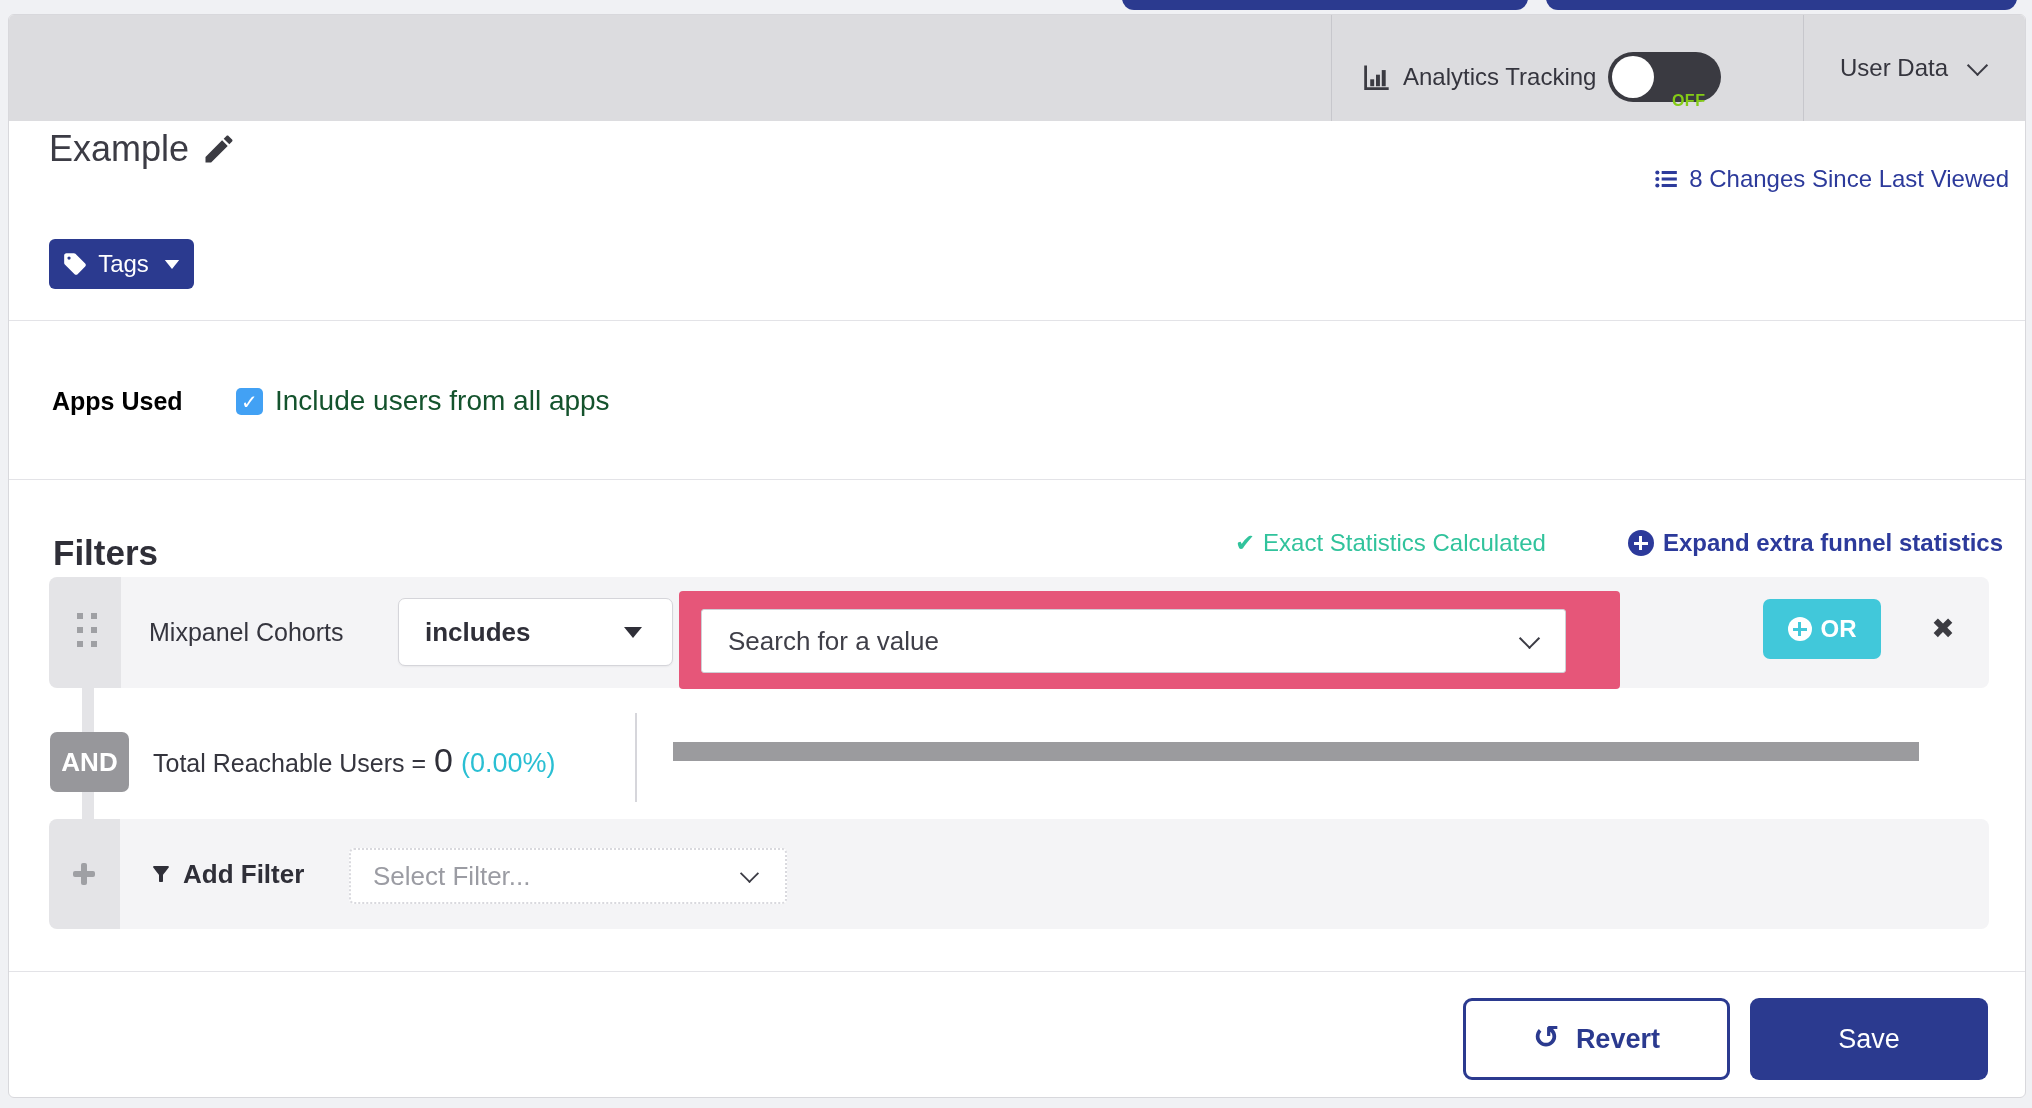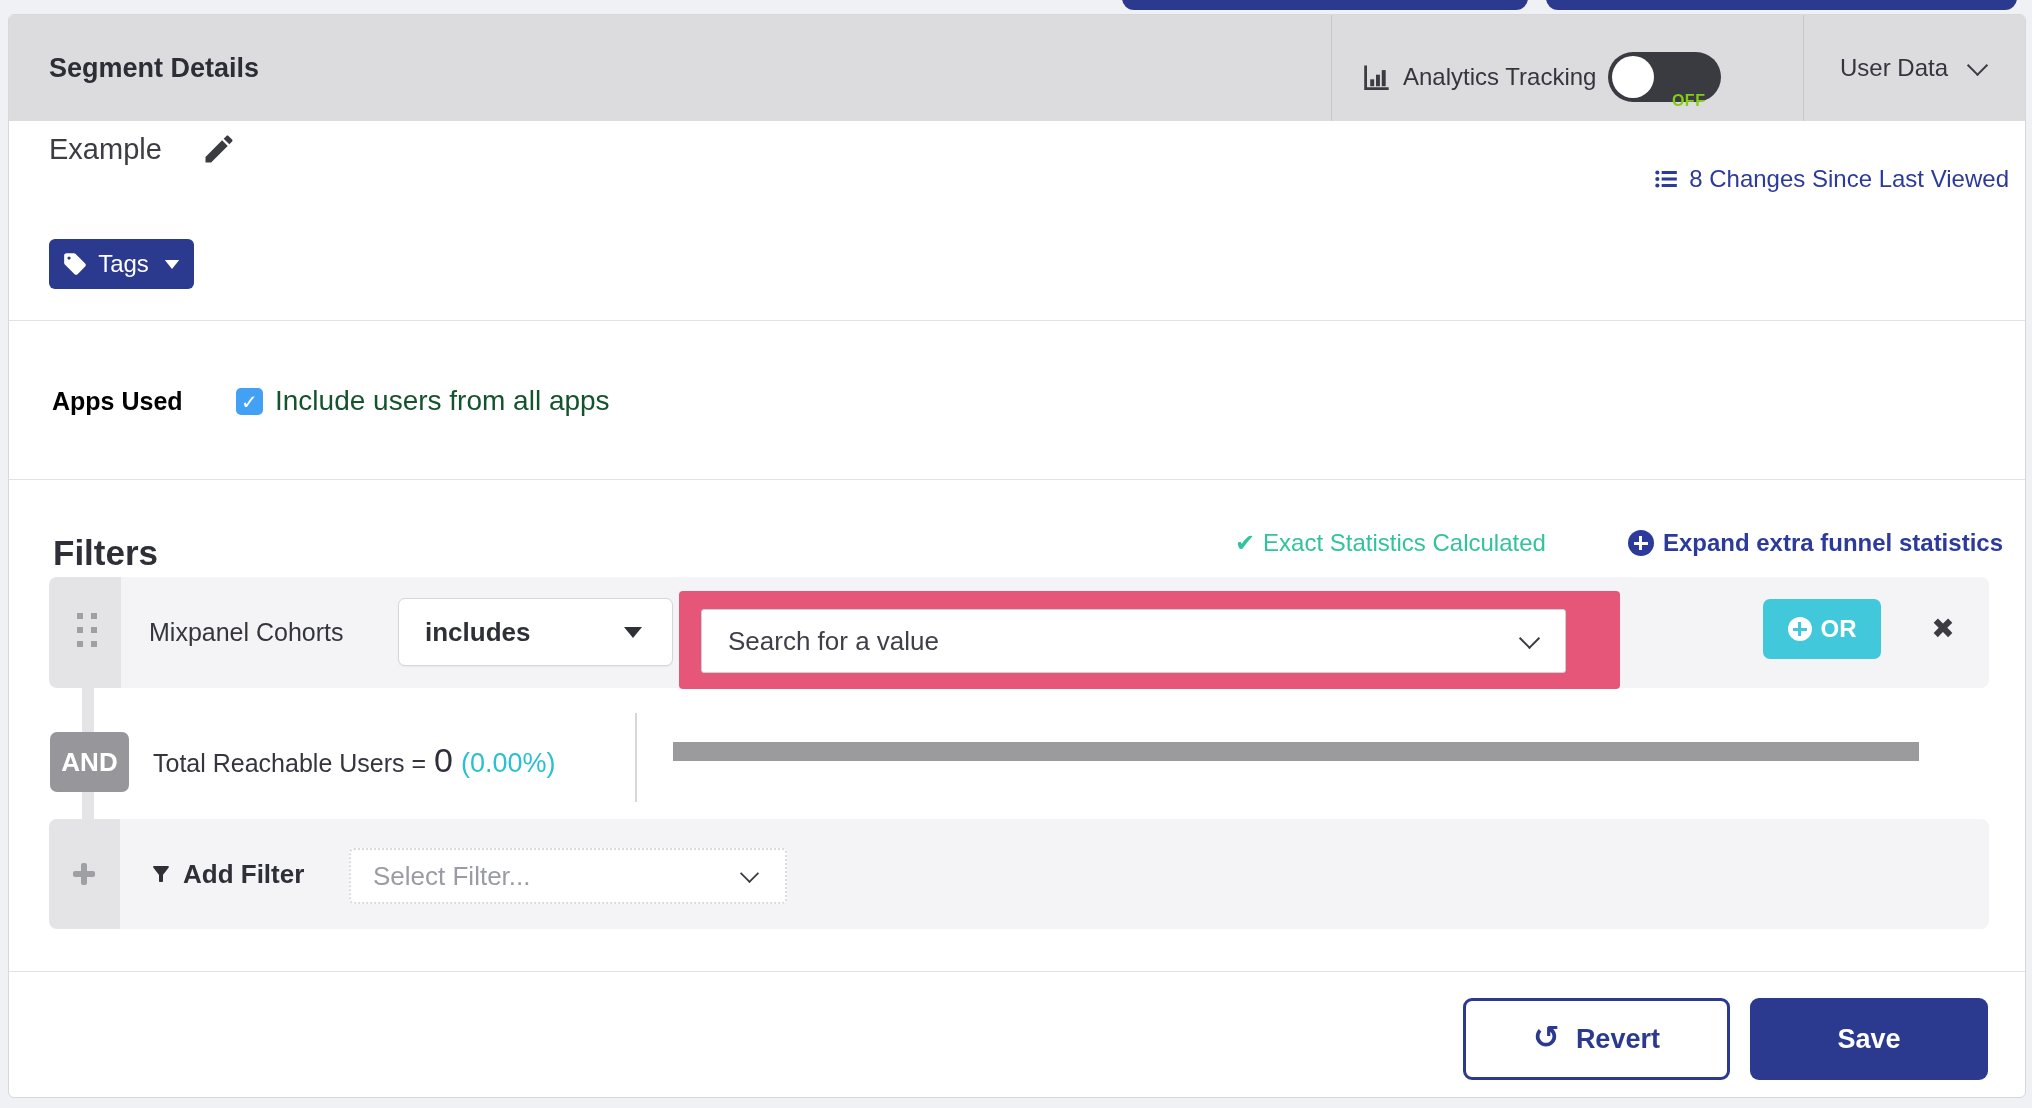--- a/index.html
+++ b/index.html
@@ -28,21 +28,21 @@
   .analytics-group{position:absolute;left:1352px;top:0;height:123px;display:flex;align-items:center;gap:12px;}
   .analytics-label{font-size:24px;color:#35353e;}
   .toggle{width:113px;height:50px;border-radius:25px;background:#3a3a41;position:relative;display:flex;align-items:center;}
   .toggle-knob{position:absolute;left:4px;top:4px;width:42px;height:42px;border-radius:50%;background:#ffffff;}
   .toggle-label{position:absolute;right:16px;top:0;height:50px;line-height:50px;color:#84cc16;font-size:16px;font-weight:bold;letter-spacing:.5px;margin-top:24px;}
   .userdata-group{position:absolute;left:1831px;top:0;height:106px;display:flex;align-items:center;gap:22px;}
   .userdata-label{font-size:24px;color:#35353e;}
   .chevron{display:inline-block;width:13px;height:13px;border-right:2px solid #3b3b44;border-bottom:2px solid #3b3b44;transform:rotate(45deg);margin-top:-6px;}
 
   
-  .segment-name{position:absolute;left:40px;top:104px;height:60px;line-height:60px;font-size:29px;font-weight:400;color:#3c3c45;}
+  .segment-name{position:absolute;left:40px;top:104px;height:60px;line-height:60px;font-size:36px;font-weight:400;color:#3c3c45;}
   .pencil{position:absolute;left:192px;top:116px;width:36px;height:36px;}
   .changes-link{position:absolute;right:16px;top:146px;height:36px;display:flex;align-items:center;gap:10px;color:#2c3a9b;font-size:24px;cursor:pointer;}
   .tags-btn{position:absolute;left:40px;top:224px;width:145px;height:50px;background:#2b3a8f;border-radius:6px;
     display:flex;align-items:center;justify-content:center;gap:10px;color:#fff;font-size:24px;cursor:pointer;}
   .caret-down{width:0;height:0;border-left:9px solid transparent;border-right:9px solid transparent;border-top:11px solid currentColor;display:inline-block;}
   .tags-caret{transform:scale(.8);margin-left:4px;}
 
   .divider{position:absolute;left:0;width:100%;height:1px;background:#e3e3e7;}
   .div-a{top:305px;} .div-b{top:464px;} .div-c{top:956px;}
 
@@ -108,34 +108,33 @@
   .filter-select{position:absolute;left:340px;top:833px;width:438px;height:56px;background:#fff;border:2px dotted #d9d9de;border-radius:5px;
     box-sizing:border-box;display:flex;align-items:center;cursor:pointer;}
   .filter-select-text{margin-left:22px;font-size:26px;color:#9b9ca3;}
   .filter-select-chevron{position:absolute;right:28px;transform:rotate(45deg) scale(.9);}
 
   
   .revert-btn{position:absolute;left:1454px;top:983px;width:267px;height:82px;background:#fff;border:3px solid #2b3a8f;border-radius:9px;
     box-sizing:border-box;display:flex;align-items:center;justify-content:center;gap:16px;color:#2b3a8f;font-size:27px;font-weight:600;cursor:pointer;}
   .revert-icon{font-family:"DejaVu Sans",sans-serif;font-size:32px;font-weight:bold;margin-top:-4px;}
   .save-btn{position:absolute;left:1741px;top:983px;width:238px;height:82px;background:#2b3a8f;border:none;border-radius:9px;
-    display:flex;align-items:center;justify-content:center;color:#fff;font-size:27px;font-weight:700;cursor:pointer;}
+    display:flex;align-items:center;justify-content:center;color:#fff;font-size:27px;font-weight:400;cursor:pointer;}
 
   svg{display:block;}
 </style>
 </head>
 <body>
 
 <div class="cutoff-pill pill-1"></div>
 <div class="cutoff-pill pill-2"></div>
 
 <div class="card">
 
   <div class="header-bar">
-    <div class="header-title">Segment Details</div>
     <div class="hdiv hdiv-1"></div>
 
     <div class="analytics-group">
       <span>
         <svg width="30" height="30" viewBox="0 0 26 26">
           <path d="M4 3 V23 H24" stroke="#3b3b42" stroke-width="2.4" fill="none"></path>
           <rect x="8" y="15" width="3.4" height="6" fill="#3b3b42"></rect>
           <rect x="13" y="11" width="3.4" height="10" fill="#3b3b42"></rect>
           <rect x="18" y="7" width="3.4" height="14" fill="#3b3b42"></rect>
         </svg>

